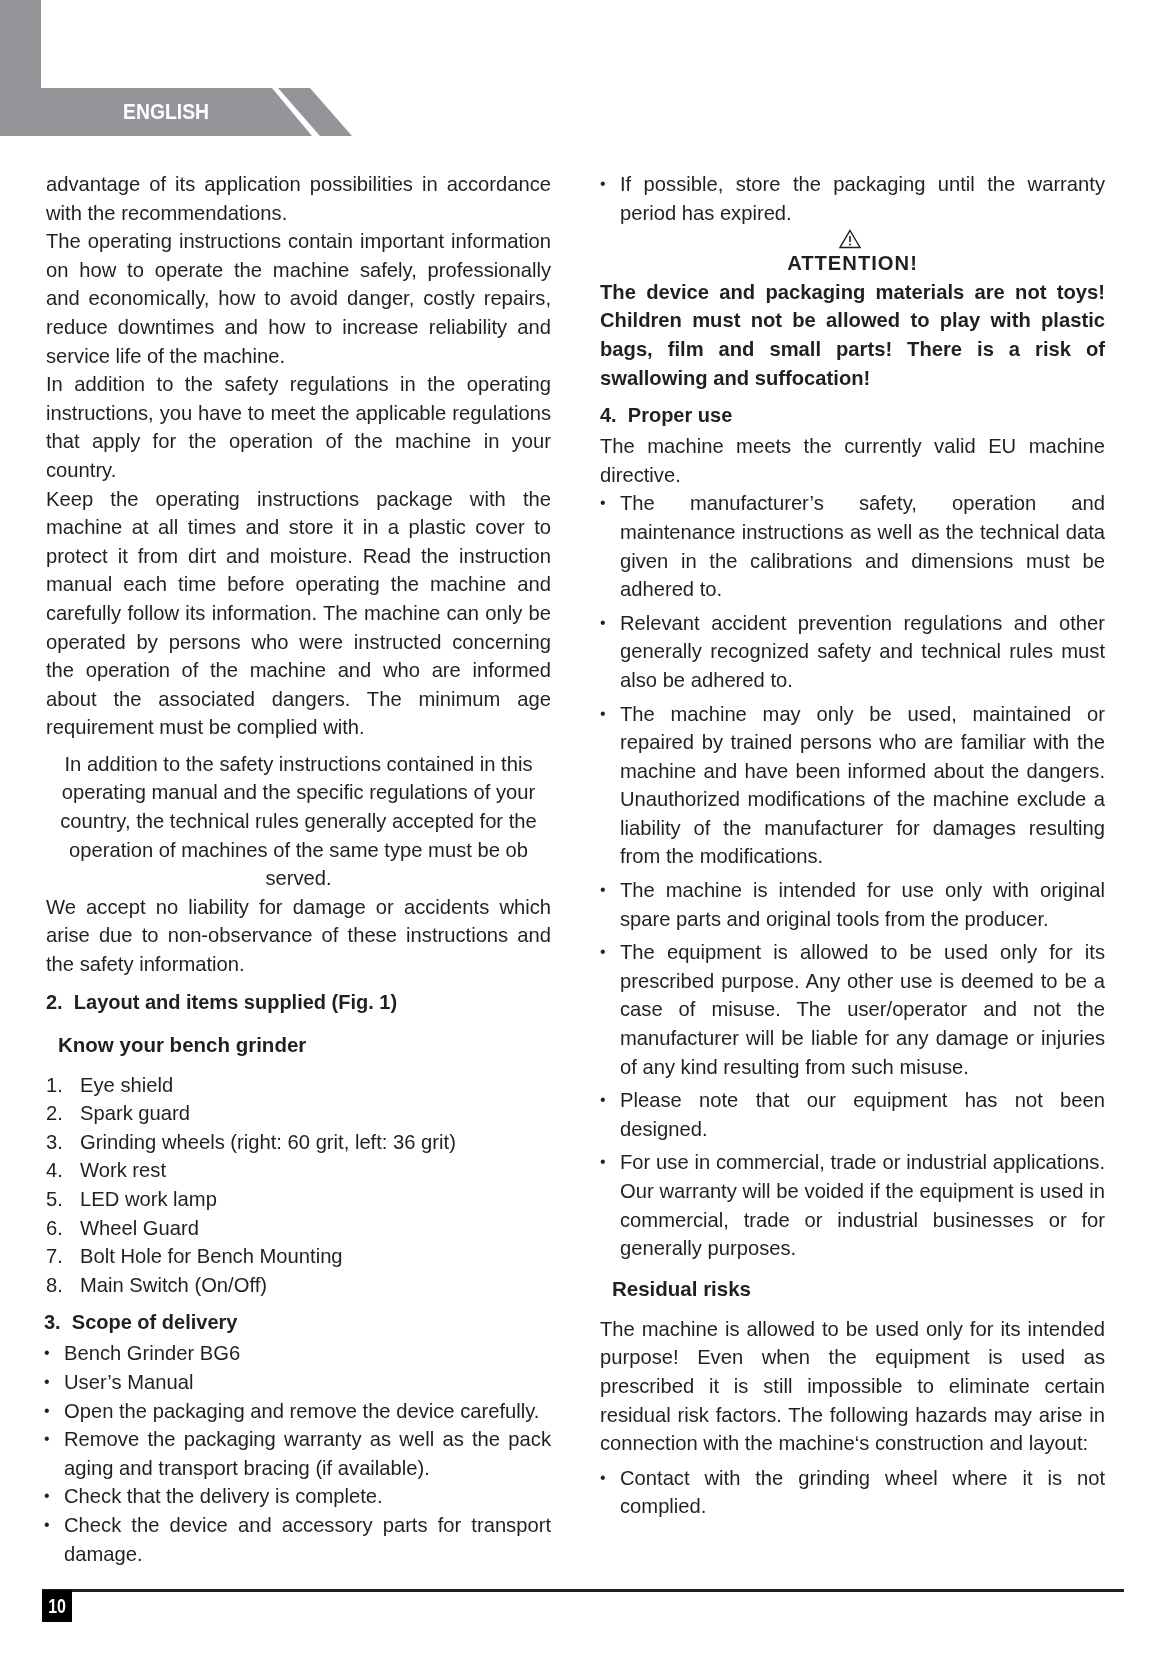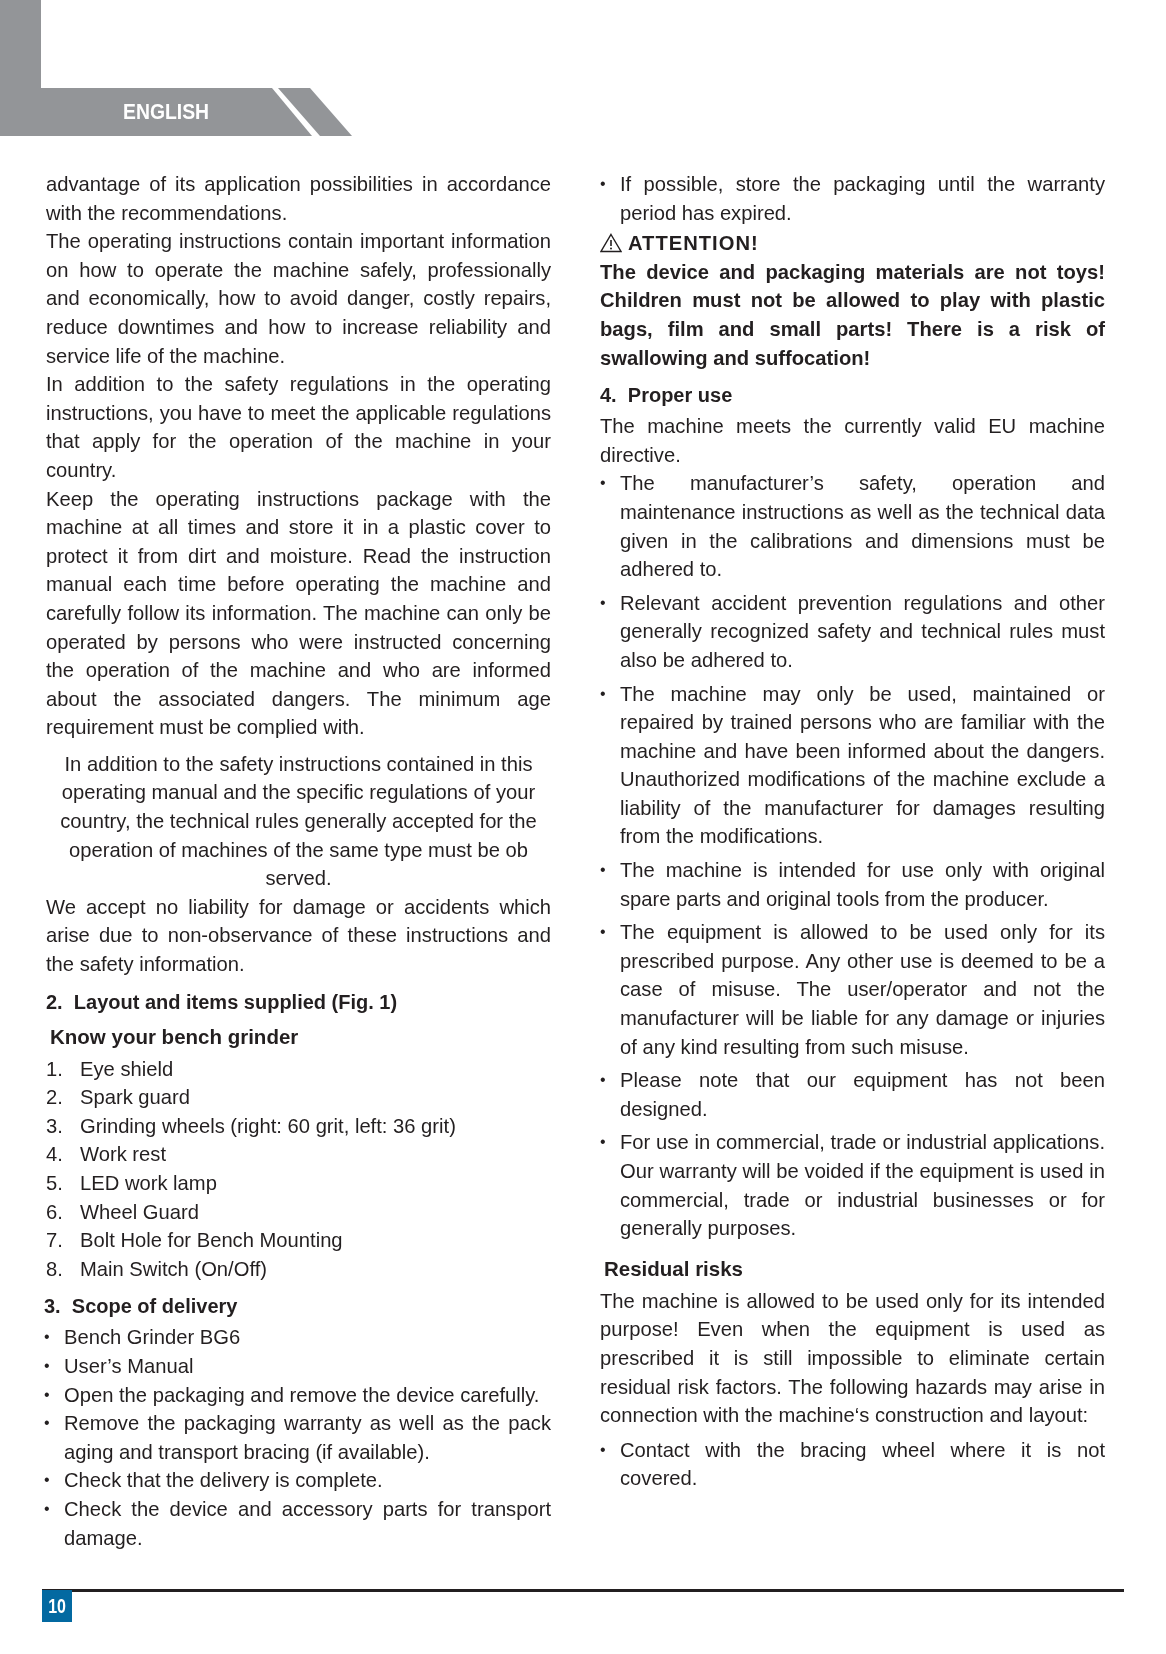--- a/index.html
+++ b/index.html
@@ -9,34 +9,34 @@
   .lang-band { position:absolute; left:0; top:88px; width:352px; height:48px; }
   .lang-band svg { position:absolute; left:0; top:0; }
   .lang-label { position:absolute; left:123px; top:99px; font-weight:bold; font-size:22px; color:#ffffff;
                 letter-spacing:0px; transform:scaleX(0.88); transform-origin:left top; }
   .col { position:absolute; top:170px; font-size:20.2px; line-height:28.6px; }
   .col-left { left:46px; width:505px; }
   .col-right { left:600px; width:505px; }
   p { margin:0; text-align:justify; }
   p.gap { margin-top:8px; }
   .h2 { font-weight:bold; font-size:20px; line-height:34px; margin:6px 0 0 0; }
-  .h3 { font-weight:bold; font-size:20.5px; line-height:28px; margin:4px; }
+  .h3 { font-weight:bold; font-size:20.5px; line-height:28px; margin:12px; }
   ol.num { list-style:none; margin:0; padding:0; }
   ol.num li { display:flex; }
   ol.num li .n { width:34px; flex:none; }
   ul.bul { list-style:none; margin:0; padding:0; }
   ul.bul li { display:flex; text-align:justify; }
   ul.bul li .b { width:20px; flex:none; font-size:16px; }
   ul.bul li .t { flex:1; }
   ul.bul.sp li { margin-bottom:5px; }
-  .attn { font-weight:bold; letter-spacing:1px; display:flex; align-items:center; margin-top:2px; }
+  .attn { font-weight:bold; letter-spacing:1px; display:flex; align-items:center; margin-top:2px;flex-direction:column; }
   .attn svg { margin-right:6px; }
   .bold-p { font-weight:bold; text-align:justify; }
   .footer-line { position:absolute; left:42px; top:1589px; width:1082px; height:3px; background:#231f20; }
-  .page-num { position:absolute; left:42px; top:1590px; width:30px; height:32px; background:#0369a1;
+  .page-num { position:absolute; left:42px; top:1590px; width:30px; height:32px; background:#000000;
               color:#fff; font-weight:bold; font-size:20px; line-height:32px; text-align:center;
               transform-origin:center; }
   .page-num span { display:inline-block; transform:scaleX(0.8); }
 </style>
 </head>
 <body>
 
 <div class="side-bar"></div>
 <div class="lang-band">
   <svg width="352" height="48" viewBox="0 0 352 48">
@@ -168,19 +168,19 @@
         <span class="b">•</span>
         <span class="t">For use in commercial, trade or industrial applications. Our warranty will be voided if the equipment is used in commercial, trade or industrial businesses or for generally purposes.</span>
       </li>
   </ul>
 
   <div class="h3" style="margin-top:12px">Residual risks</div>
   <p>The machine is allowed to be used only for its intended purpose! Even when the equipment is used as prescribed it is still impossible to eliminate certain residual risk factors. The following hazards may arise in connection with the machine‘s construction and layout:</p>
   <ul class="bul" style="margin-top:6px">
     <li>
         <span class="b">•</span>
-        <span class="t">Contact with the bracing wheel where it is not covered.</span>
+        <span class="t">Contact with the grinding wheel where it is not complied.</span>
       </li>
   </ul>
 </div>
 
 <div class="footer-line"></div>
 <div class="page-num"><span>10</span></div>
 
 </body></html>

